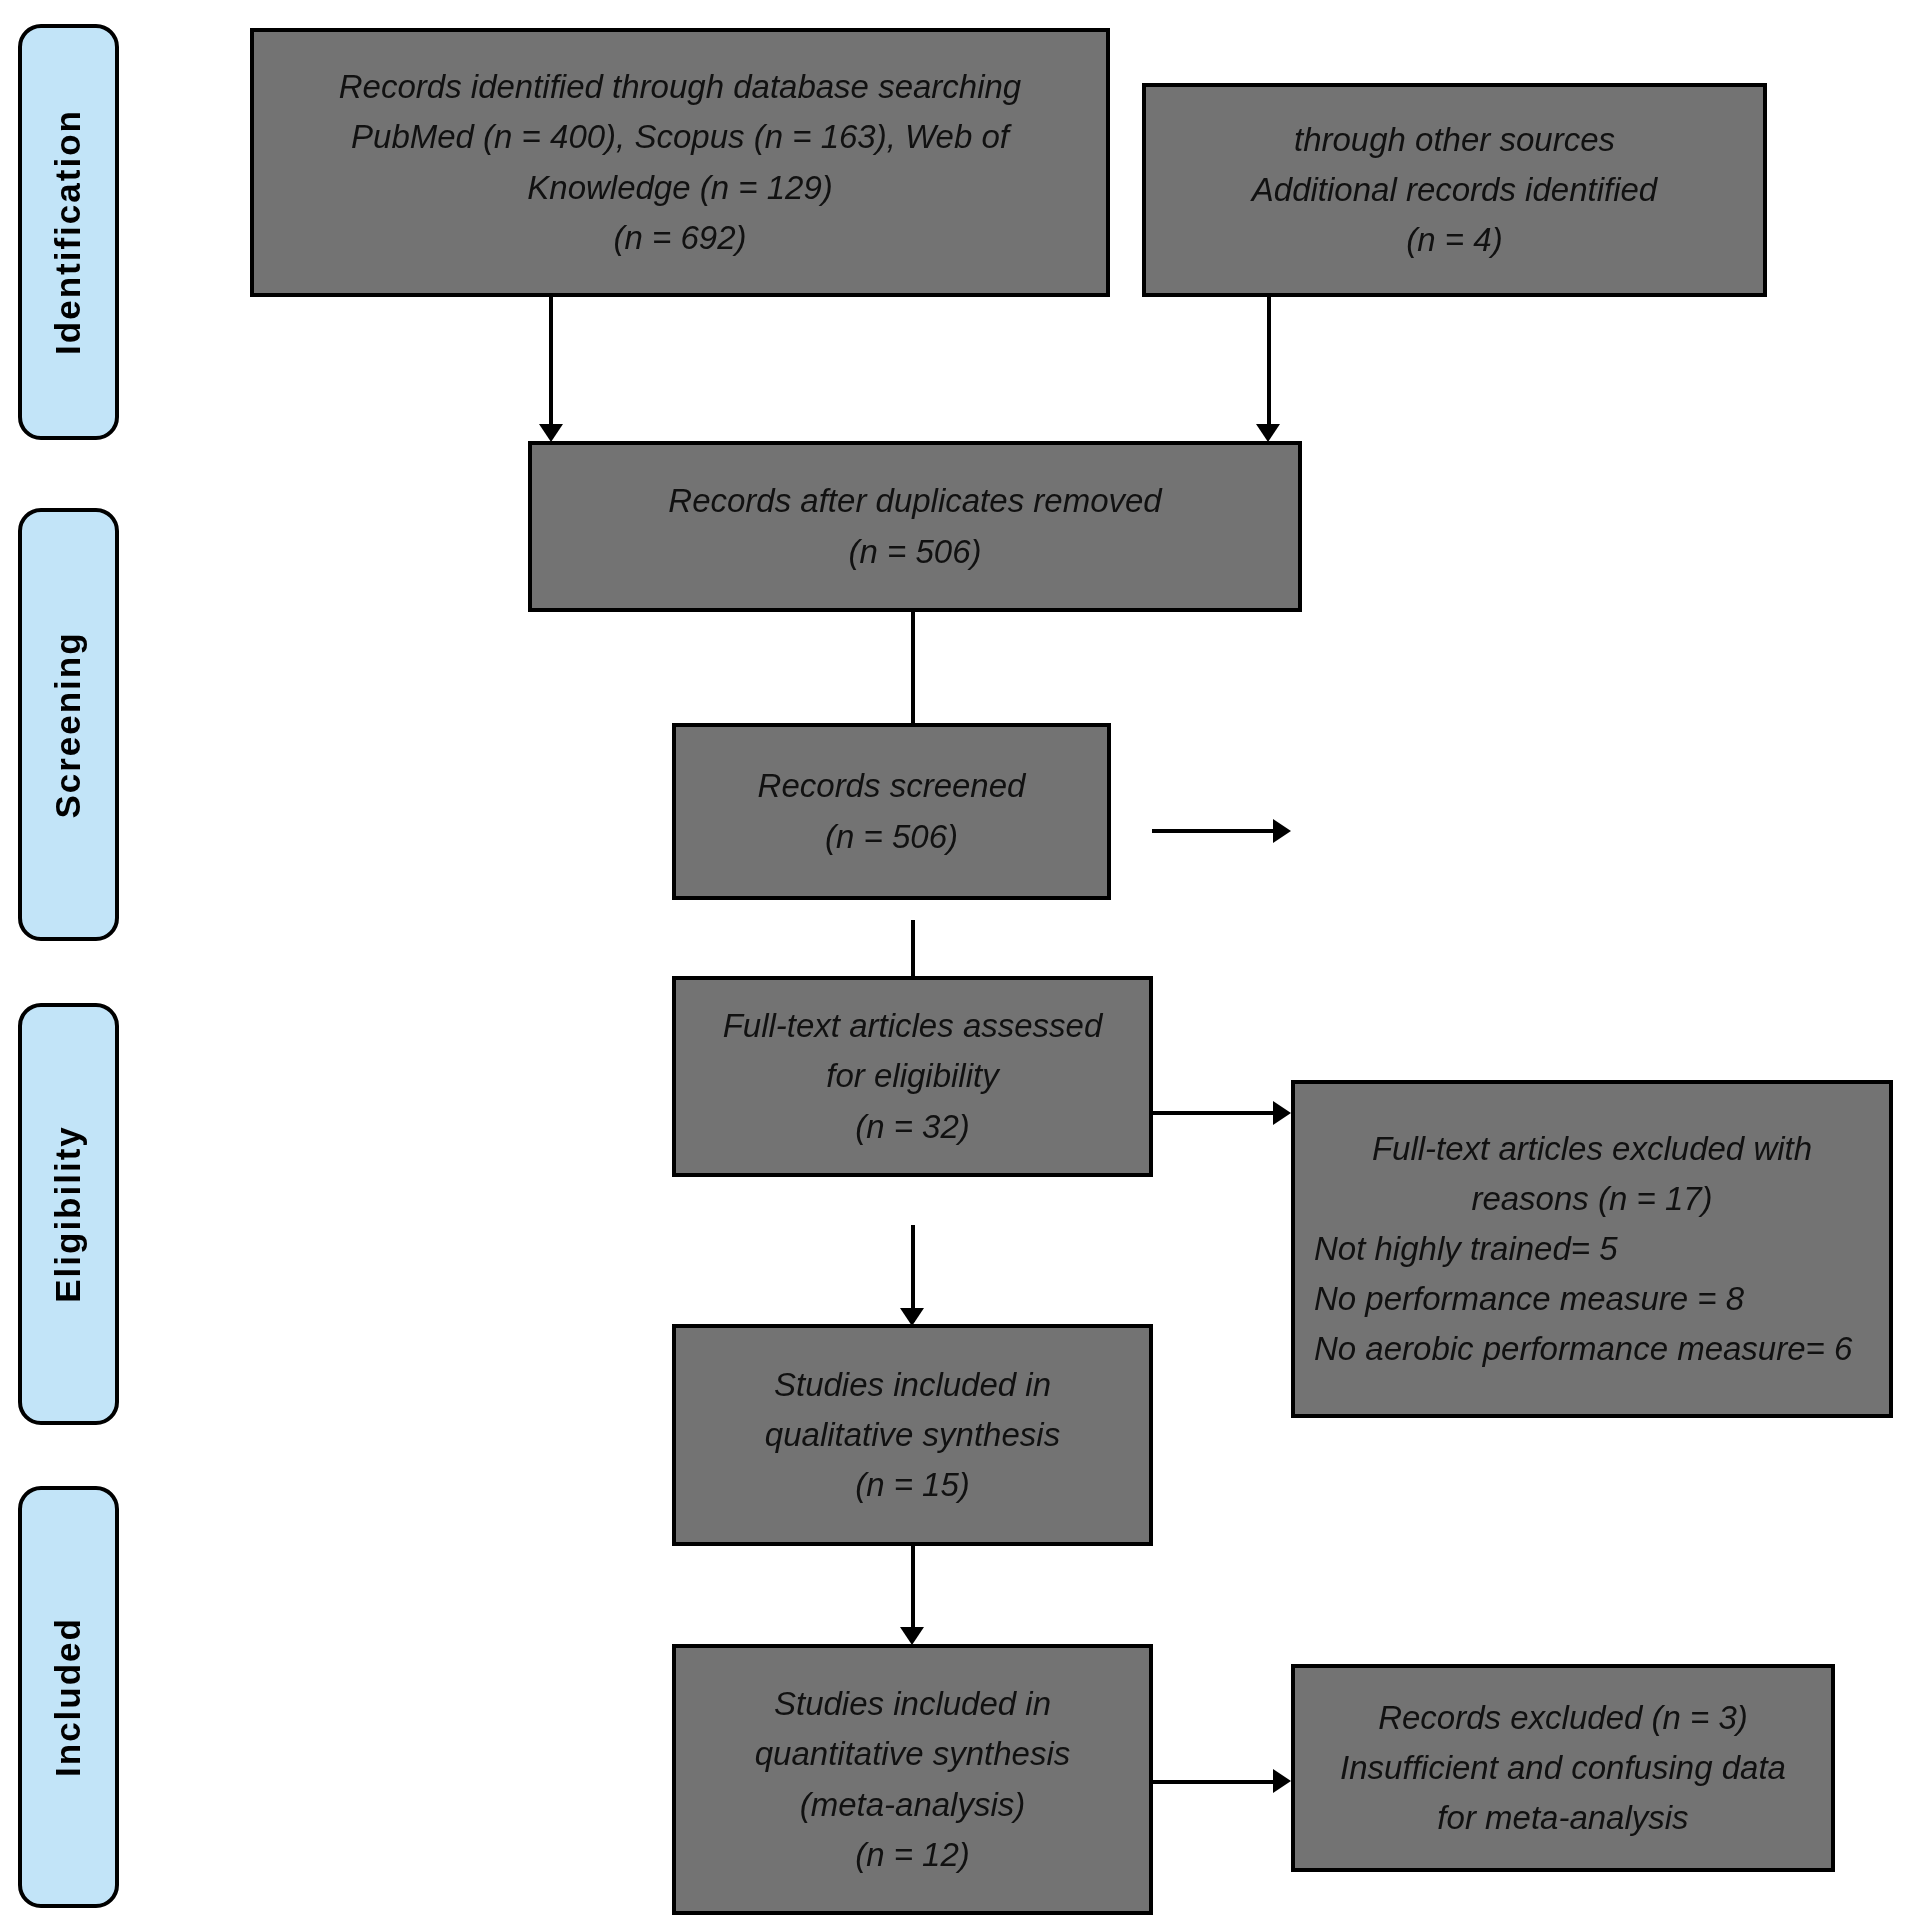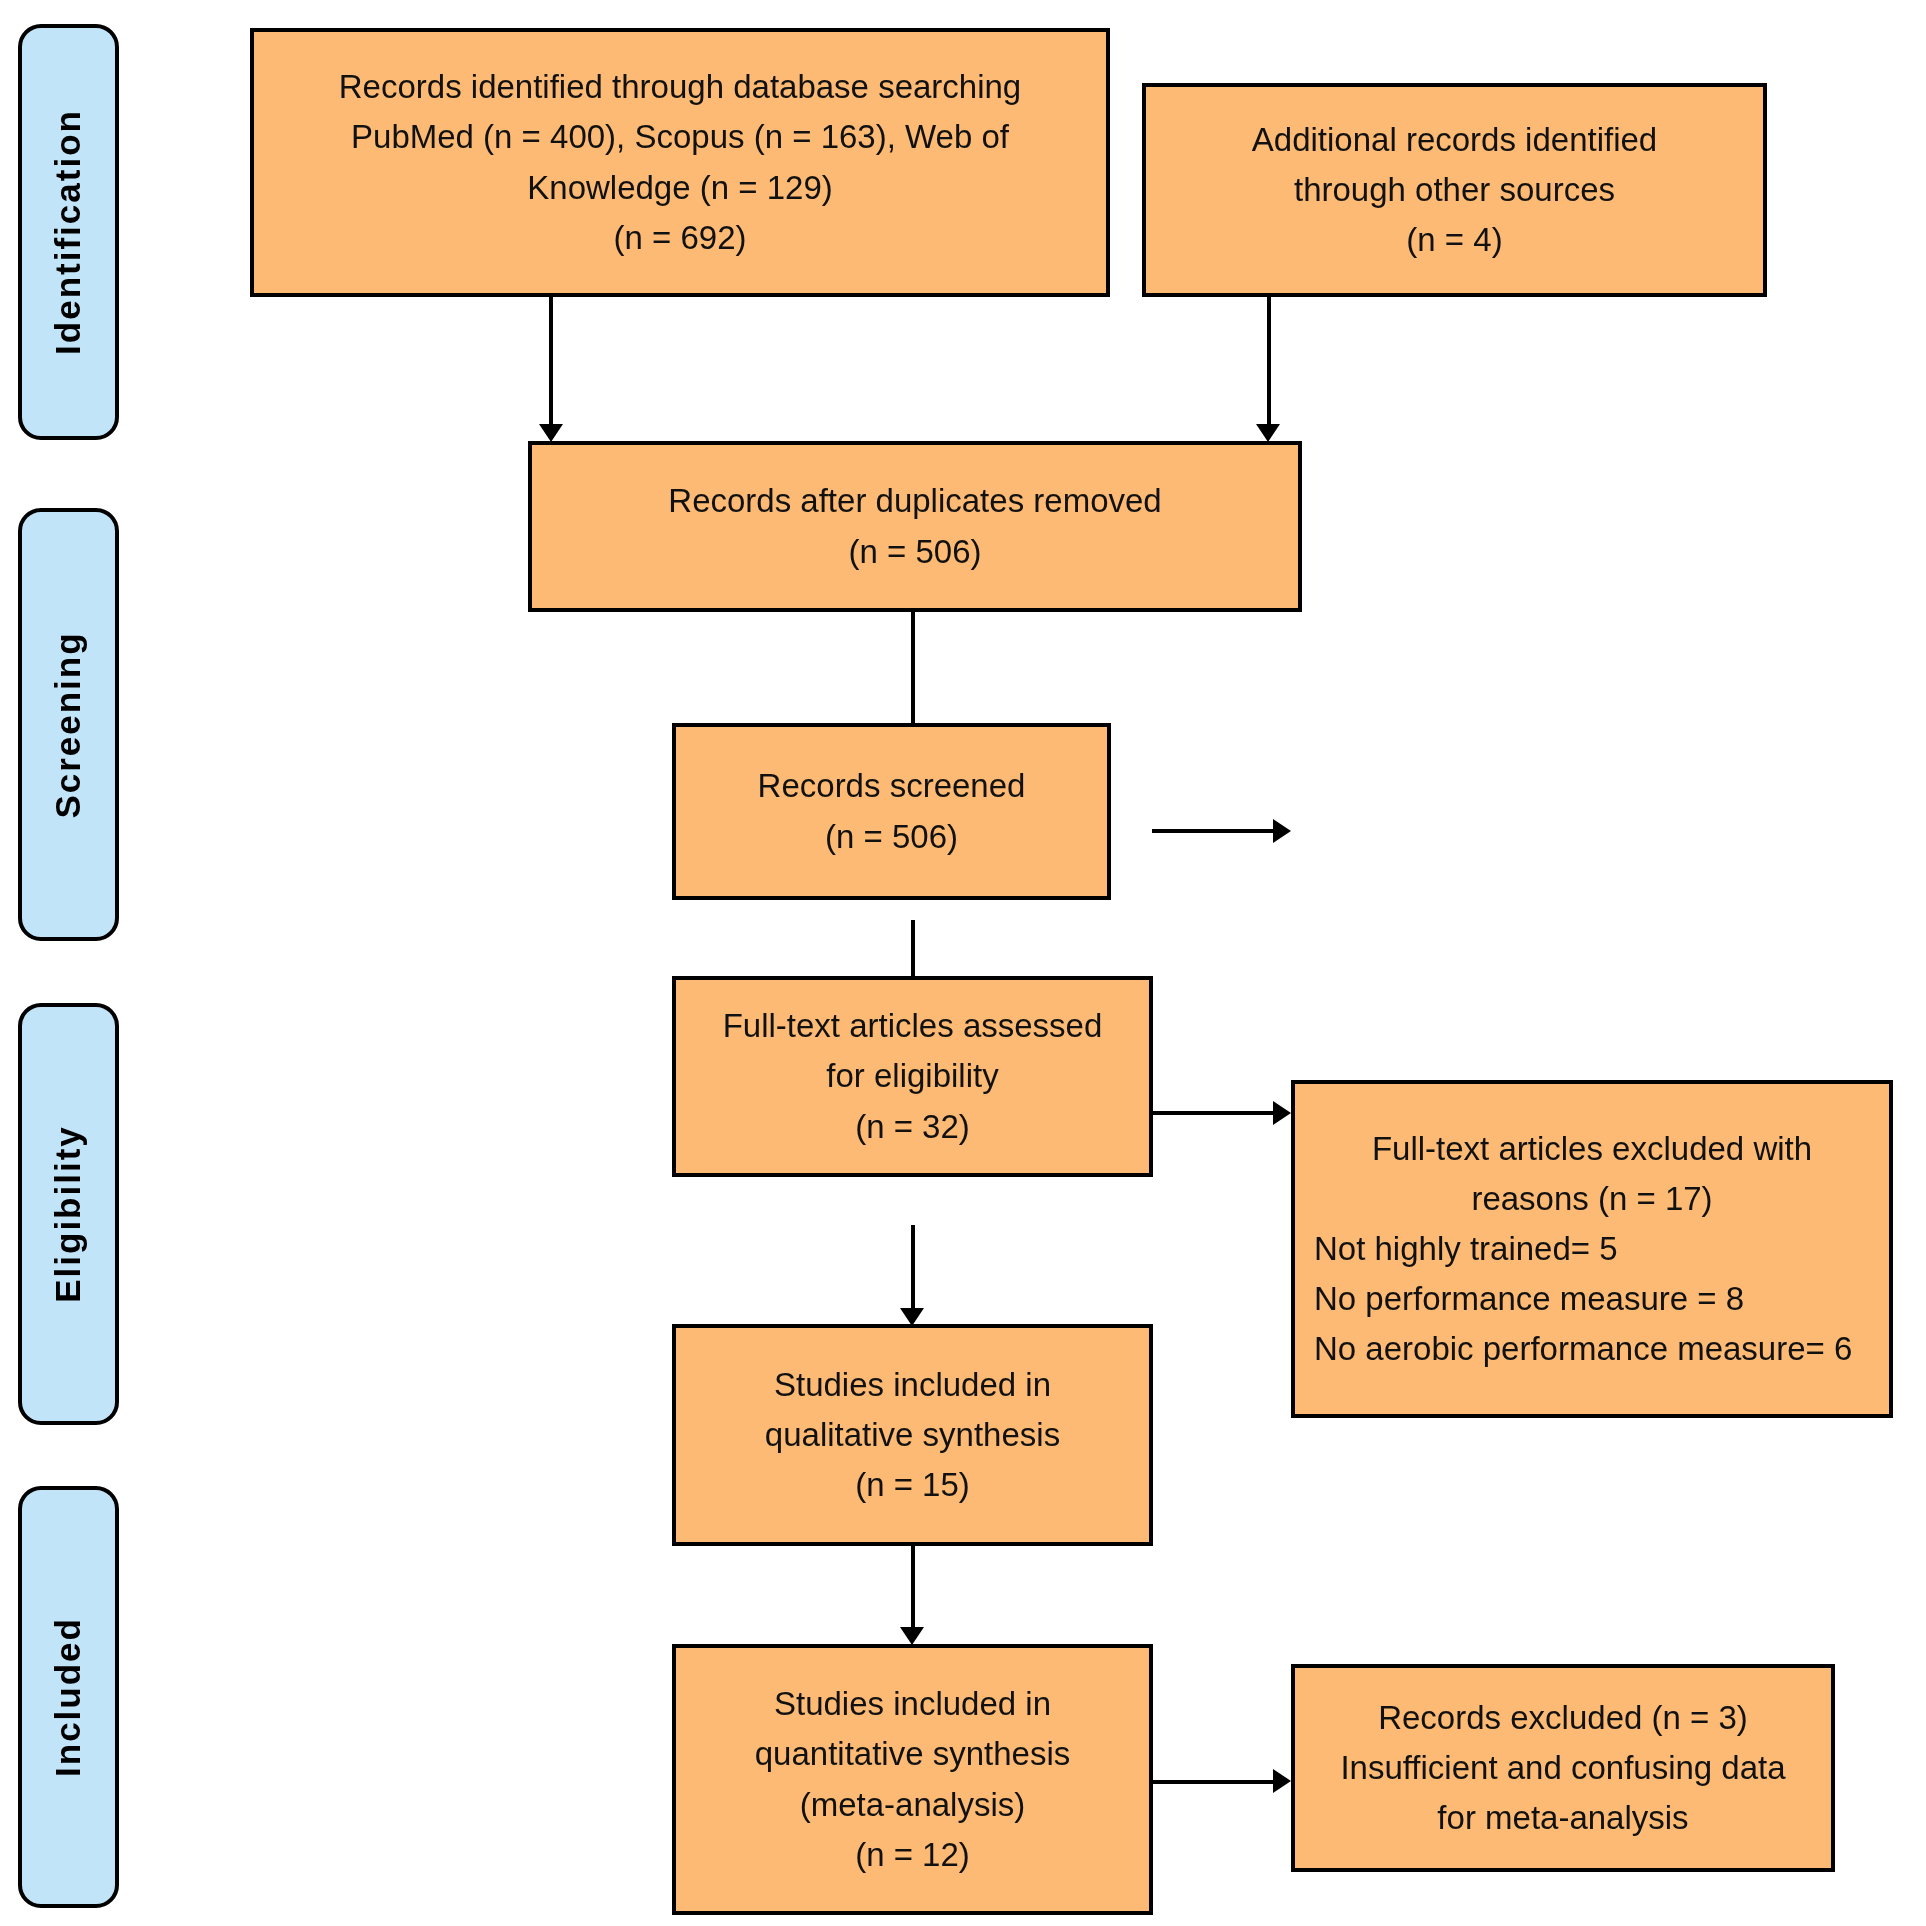--- a/index.html
+++ b/index.html
@@ -35,33 +35,34 @@
     font-size: 35px;
     font-weight: bold;
     letter-spacing: 2px;
     color: #000000;
     font-family: "Liberation Sans", sans-serif;
   }
 
   
   .flow-box {
     position: absolute;
-    background: #fdba74;
+    background: #737373;
     border: 4px solid #000000;
     box-sizing: border-box;
     display: flex;
     flex-direction: column;
     align-items: center;
     justify-content: center;
     text-align: center;
     padding: 6.7px 12px;
     font-size: 33px;
     line-height: 1.52;
     color: #111111;
     font-family: "Liberation Sans", sans-serif;
+    font-style: italic;
   }
   .flow-box .line { display: block; white-space: nowrap; }
   .flow-box .line.lalign { align-self: flex-start; text-align: left; }
 
   
   .vline {
     position: absolute;
     background: #000000;
     width: 4px;
   }
@@ -109,22 +110,22 @@
   </div>
 
   <div class="flow-box" style="left:250px; top:28px; width:860px; height:269px;">
     <span class="line">Records identified through database searching</span>
     <span class="line">PubMed (n = 400), Scopus (n = 163), Web of</span>
     <span class="line">Knowledge (n = 129)</span>
     <span class="line">(n = 692)</span>
   </div>
 
   <div class="flow-box" style="left:1142px; top:83px; width:625px; height:214px;">
+    <span class="line">through other sources</span>
     <span class="line">Additional records identified</span>
-    <span class="line">through other sources</span>
     <span class="line">(n = 4)</span>
   </div>
 
   <div class="vline" style="left:549px; top:297px; height:140px;"></div>
   <div class="arrow-down" style="left:539px; top:424px;"></div>
 
   <div class="vline" style="left:1267px; top:297px; height:140px;"></div>
   <div class="arrow-down" style="left:1256px; top:424px;"></div>
 
   <div class="flow-box" style="left:528px; top:441px; width:774px; height:171px;">

